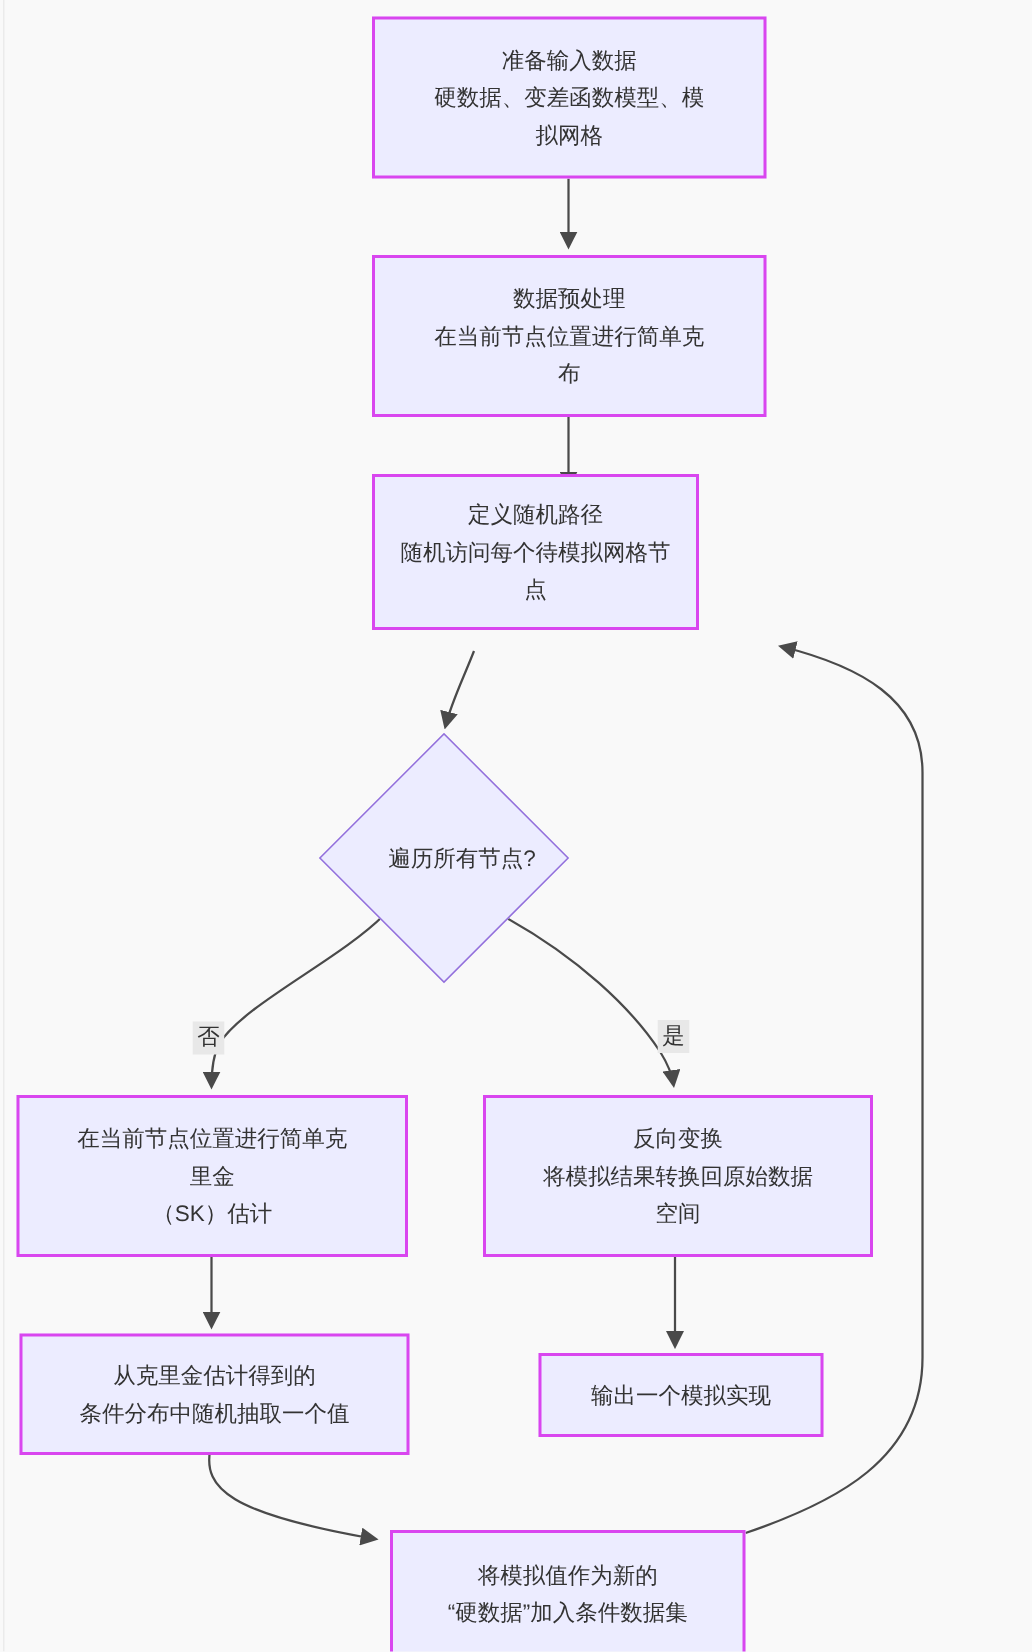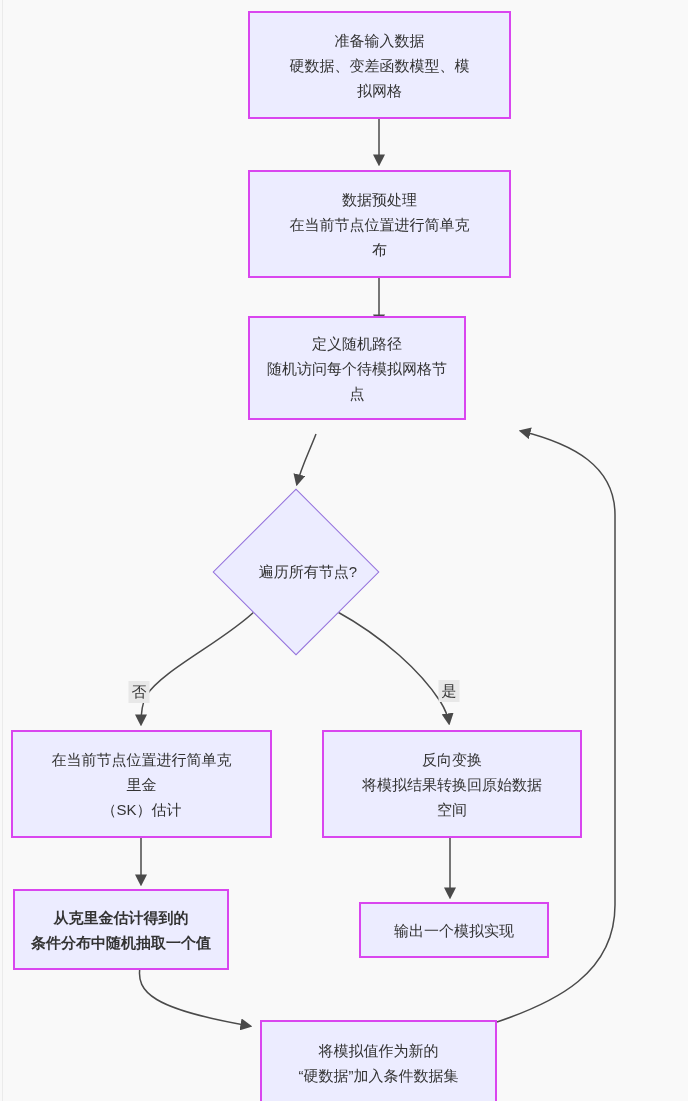--- a/index.html
+++ b/index.html
@@ -75,21 +75,21 @@
     white-space: nowrap;
   }
   .edge-label.no  { left: 139px; top: 692px; }
   .edge-label.yes { left: 449px; top: 691px; }
 
   .node.prepare    { left: 248px; top: 11px;   width: 263px; height: 108px; }
   .node.preprocess { left: 248px; top: 170px;  width: 263px; height: 108px; }
   .node.randpath   { left: 248px; top: 316px;  width: 218px; height: 104px; }
   .node.kriging    { left: 11px;  top: 730px;  width: 261px; height: 108px; }
   .node.backtrans  { left: 322px; top: 730px;  width: 260px; height: 108px; }
-  .node.drawval    { left: 13px;  top: 889px;  width: 216px; height: 81px; font-weight: bold; }
+  .node.drawval    { left: 13px;  top: 889px;  width: 260px; height: 81px; }
   .node.output     { left: 359px; top: 902px;  width: 190px; height: 56px; }
   .node.addhard    { left: 260px; top: 1020px; width: 237px; height: 85px; }
 </style>
 </head>
 <body>
 
 <div class="canvas">
   <div class="left-rule"></div>
 
   <svg class="edges" width="688" height="1101" viewBox="0 0 688 1101">

